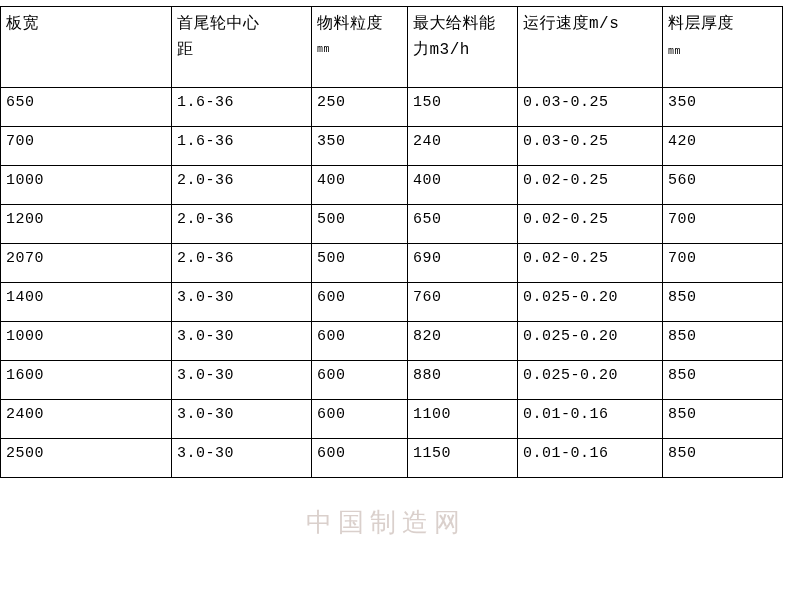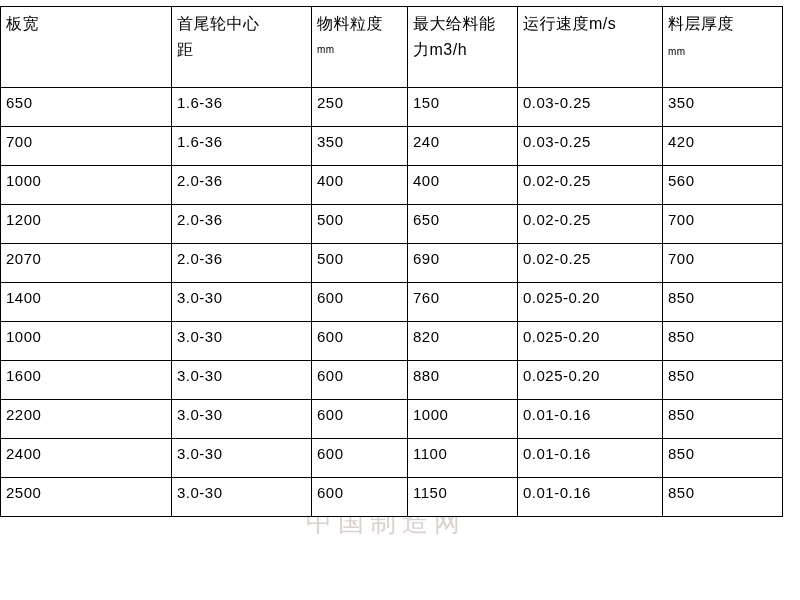--- a/index.html
+++ b/index.html
@@ -24,20 +24,21 @@
     background: #ffffff;
   }
   table.spec {
     border-collapse: collapse;
     table-layout: fixed;
     width: 782px;
     margin: 0;
     position: absolute;
     left: 0px;
     top: 6px;
+    font-family: Liberation Mono, monospace;
   }
   table.spec col.c0 { width: 171px; }
   table.spec col.c1 { width: 140px; }
   table.spec col.c2 { width: 96px; }
   table.spec col.c3 { width: 110px; }
   table.spec col.c4 { width: 145px; }
   table.spec col.c5 { width: 120px; }
 
   table.spec th, table.spec td {
     border: 1px solid #000000;
@@ -187,28 +188,20 @@
       </tr>
       <tr>
         <td>1600</td>
         <td>3.0-30</td>
         <td>600</td>
         <td>880</td>
         <td>0.025-0.20</td>
         <td>850</td>
       </tr>
       <tr>
-        <td>2200</td>
-        <td>3.0-30</td>
-        <td>600</td>
-        <td>1000</td>
-        <td>0.01-0.16</td>
-        <td>850</td>
-      </tr>
-      <tr>
         <td>2400</td>
         <td>3.0-30</td>
         <td>600</td>
         <td>1100</td>
         <td>0.01-0.16</td>
         <td>850</td>
       </tr>
       <tr>
         <td>2500</td>
         <td>3.0-30</td>

